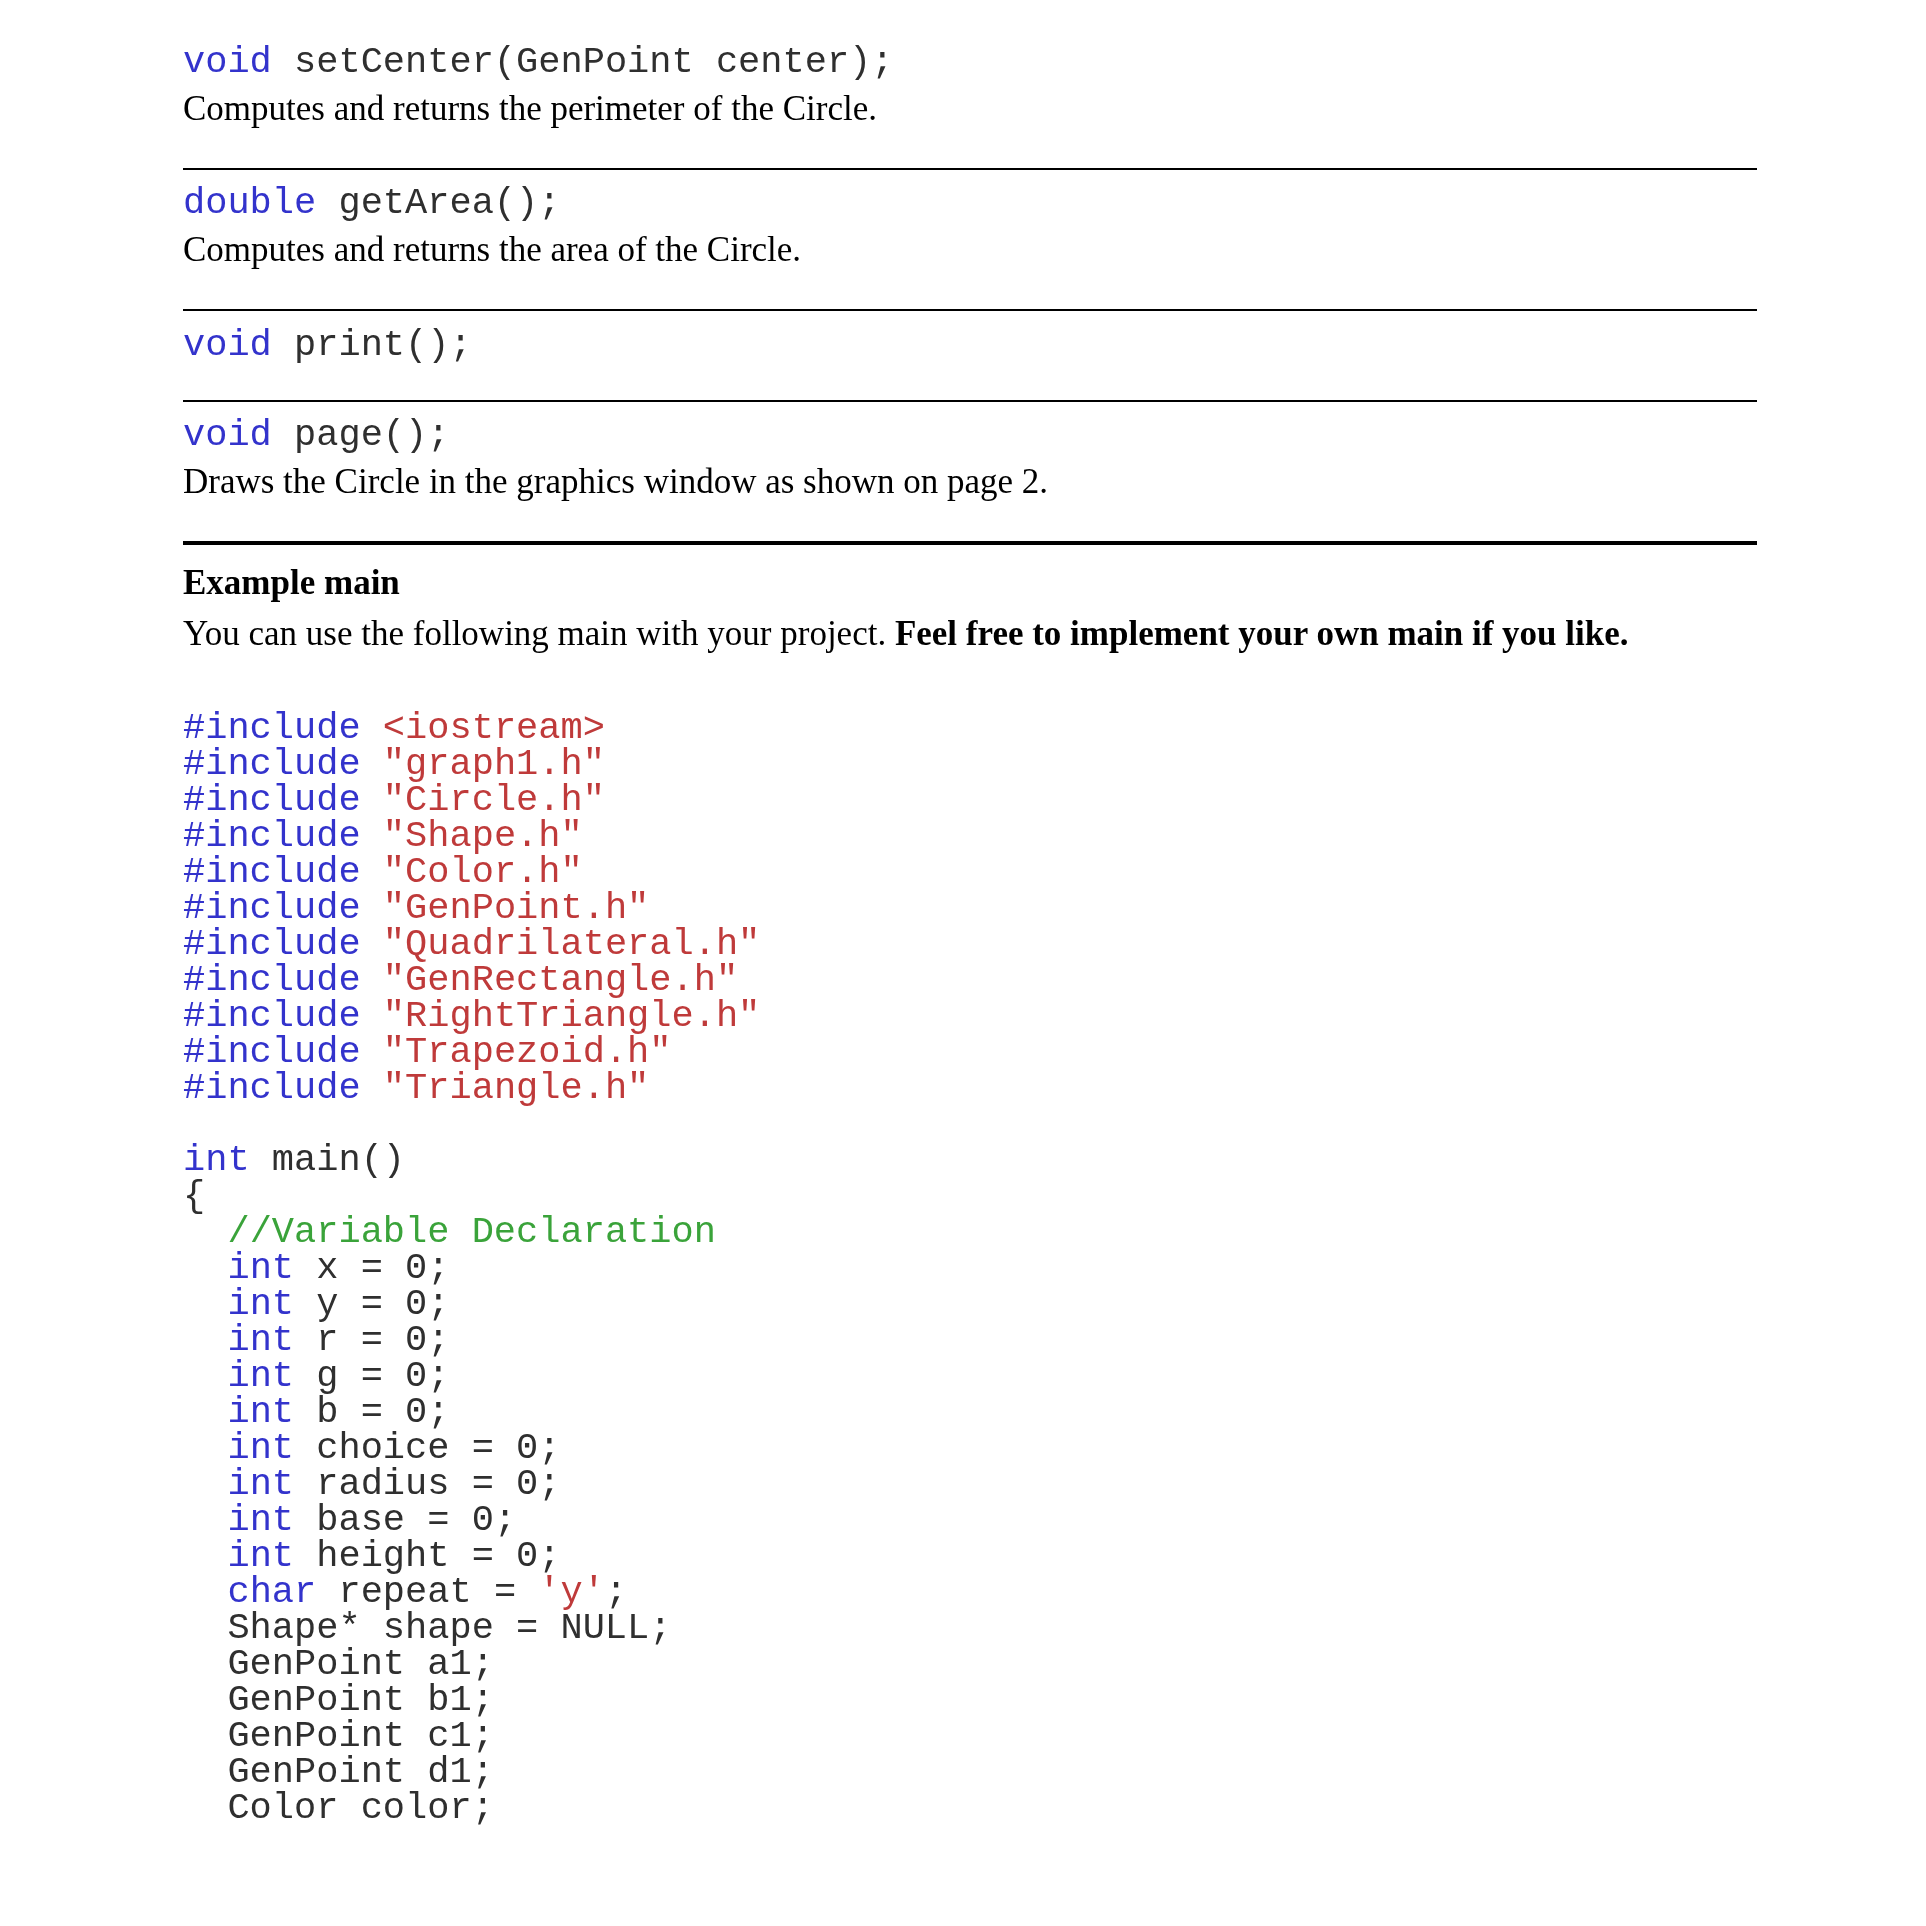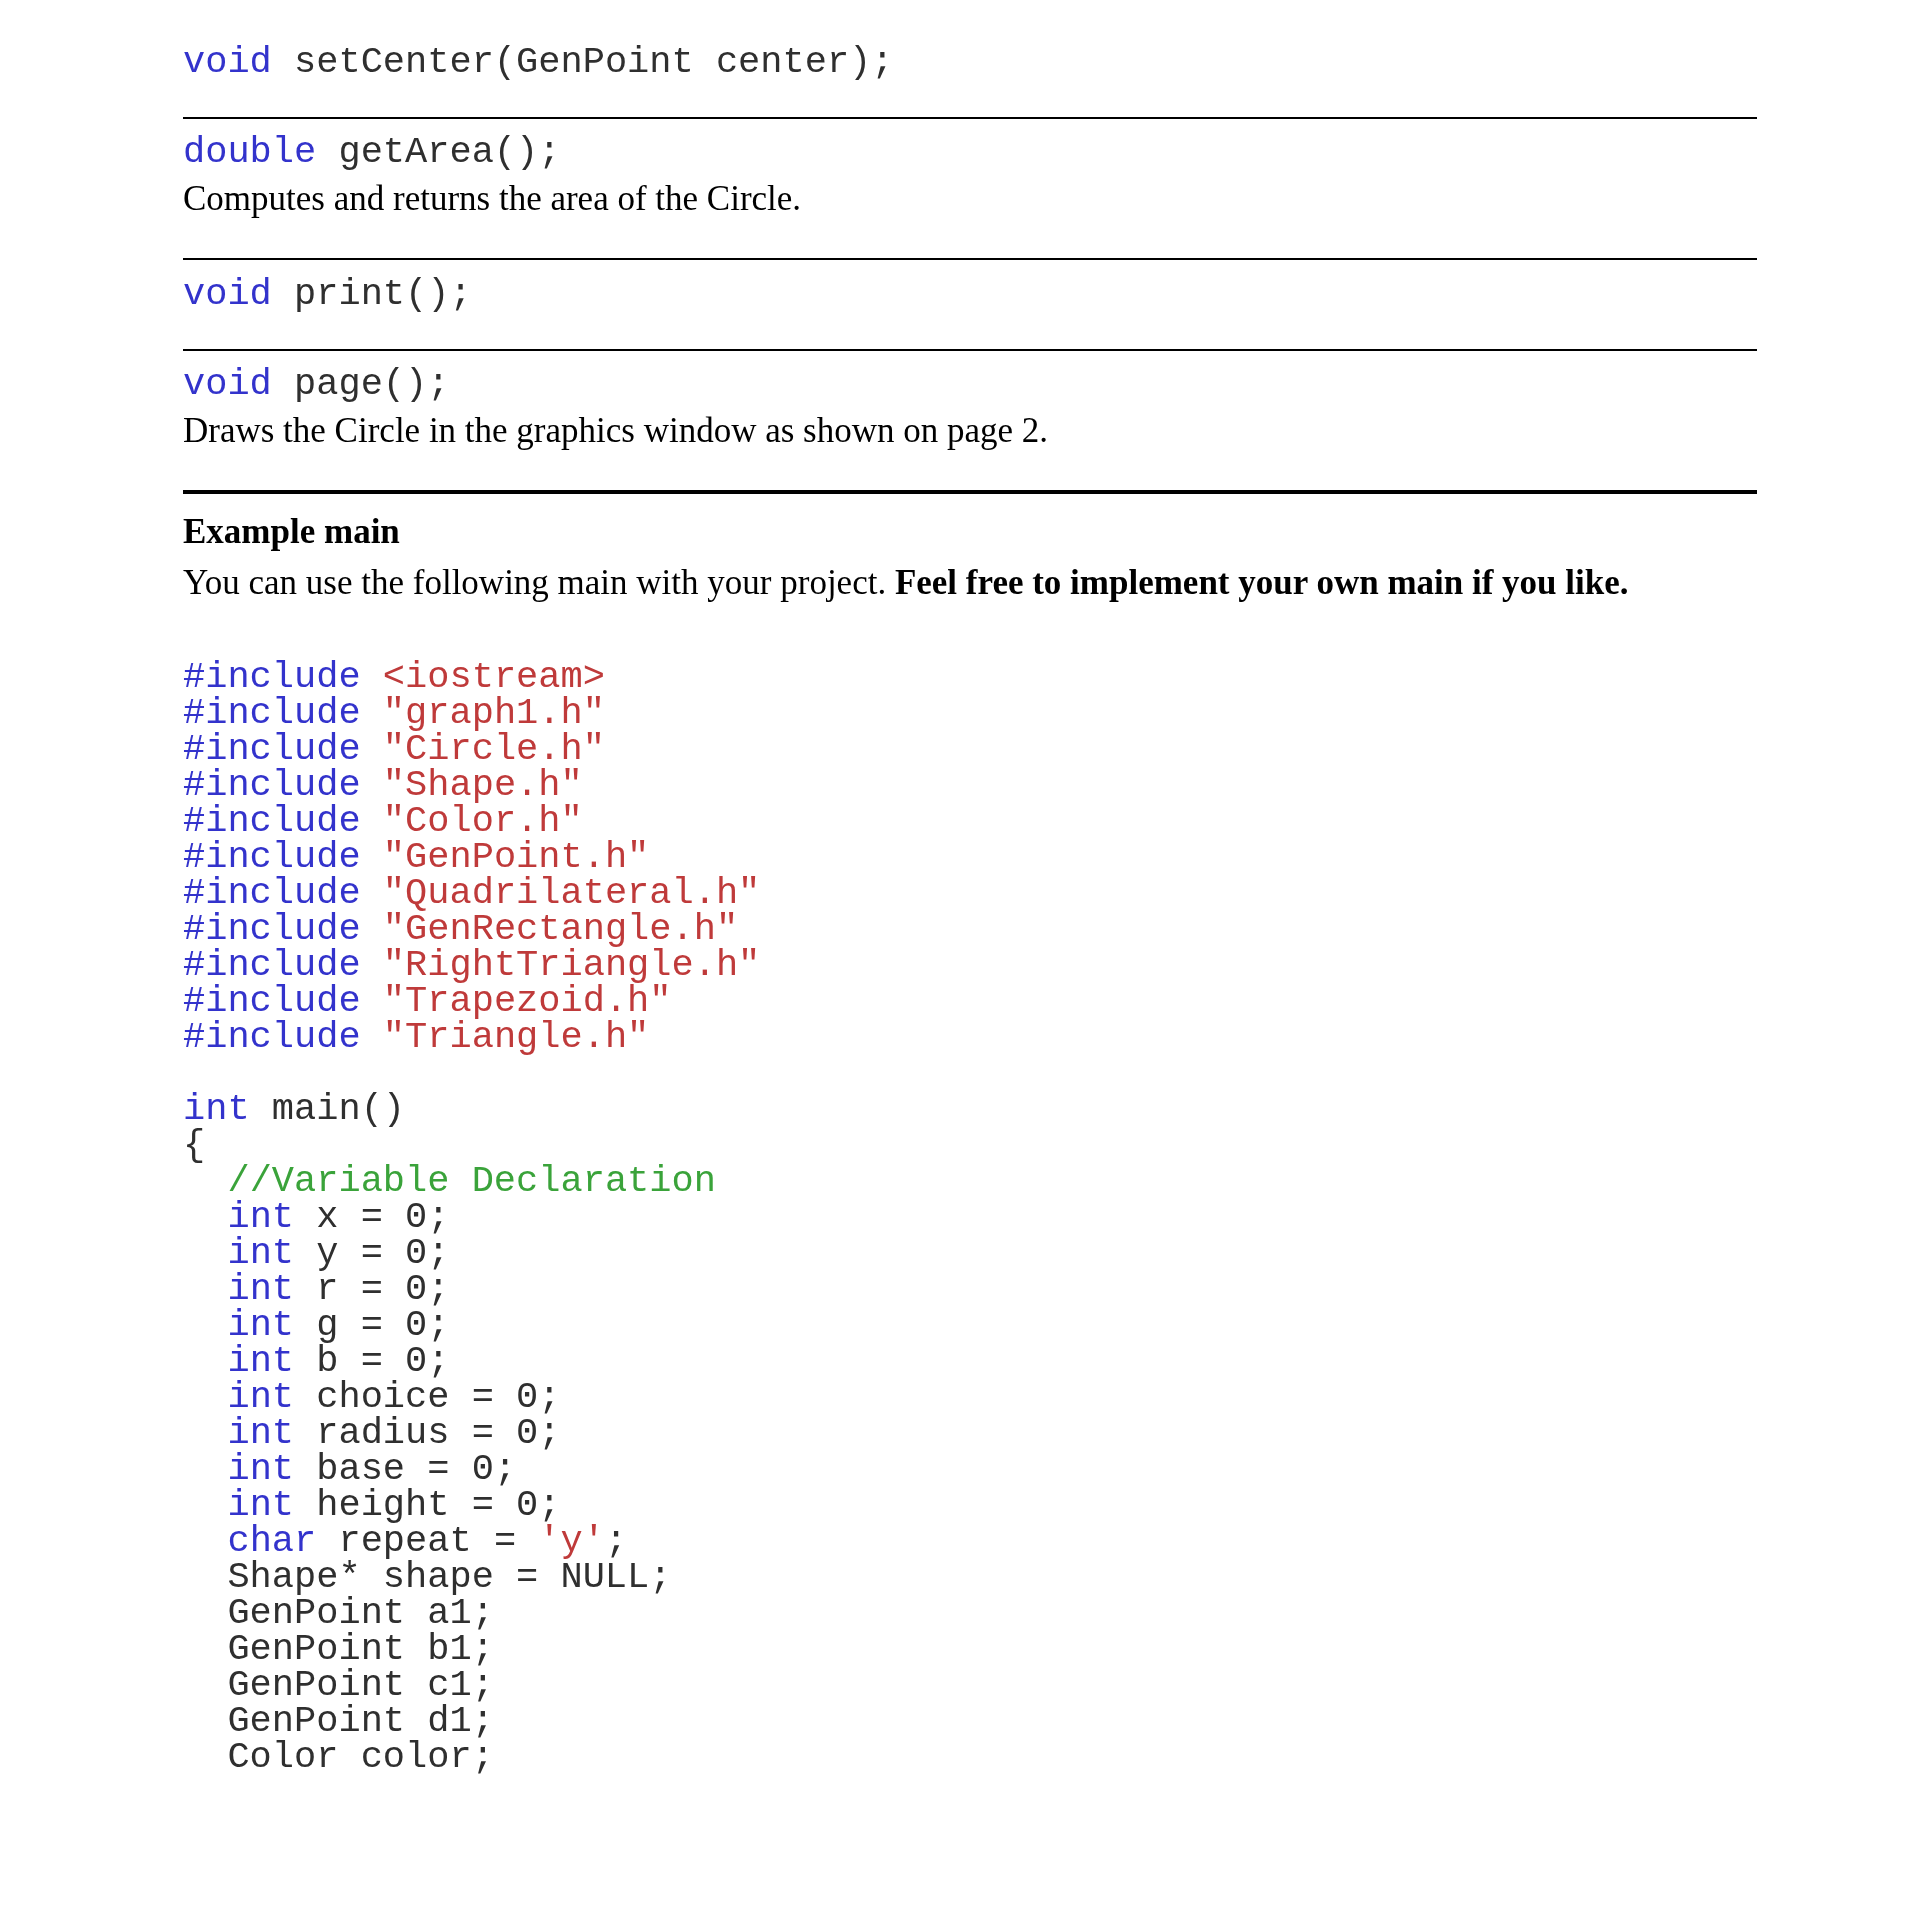--- a/index.html
+++ b/index.html
@@ -59,20 +59,21 @@
   pre.code.main-block {
     margin-top: 54px;
   }
 </style>
 </head>
 <body>
 
 <div class="page">
 
   <pre class="code"><div class="cl"><span class="t-k">void</span><span class="t-p"> setCenter(GenPoint center);</span></div></pre>
+  <p class="body">Computes and returns the perimeter of the Circle.</p>
 
   <hr class="rule">
 
   <pre class="code"><div class="cl"><span class="t-k">double</span><span class="t-p"> getArea();</span></div></pre>
   <p class="body">Computes and returns the area of the Circle.</p>
 
   <hr class="rule">
 
   <pre class="code"><div class="cl"><span class="t-k">void</span><span class="t-p"> print();</span></div></pre>
 

